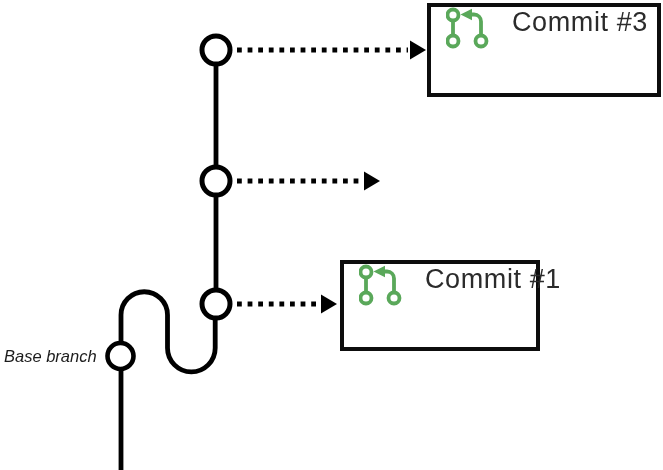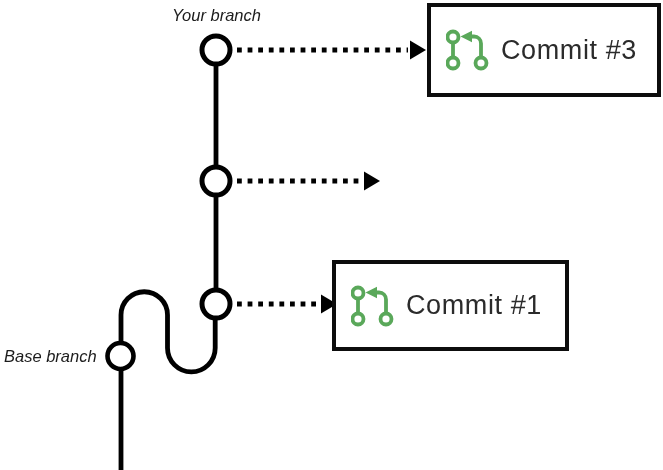--- a/index.html
+++ b/index.html
@@ -24,27 +24,26 @@
   .dotted { stroke: var(--line); stroke-width: 5; fill: none; stroke-dasharray: 4.8 5.8; }
   .node { fill: #ffffff; stroke: var(--line); stroke-width: 5; }
   .node-base { fill: #ffffff; stroke: var(--line); stroke-width: 4.6; }
   .arrowhead { fill: var(--line); }
 
   .card {
     position: absolute;
     background: #ffffff;
     border: 4px solid var(--border);
     display: flex;
-    align-items: center;
-    gap: 11px;
+    gap: 22px;
     padding-left: 15px;
   }
   .card-3 { left: 427px; top: 3px;   width: 234px; height: 94px; }
   .card-2 { left: 381px; top: 136px; width: 237px; height: 88px; }
-  .card-1 { left: 332px; top: 260px; width: 237px; height: 91px; }
+  .card-1 { left: 340px; top: 260px; width: 200px; height: 91px; }
 
   .card-label {
     font-size: 27px;
     font-weight: 400;
     letter-spacing: 0.6px;
     color: var(--text);
     white-space: nowrap;
   }
 
   .git-icon { width: 44px; height: 42px; flex: 0 0 auto; }
@@ -83,21 +82,20 @@
 
     <line class="dotted" x1="237" y1="304" x2="319" y2="304"></line>
     <polygon class="arrowhead" points="337,304 321,294.5 321,313.5"></polygon>
 
     <circle class="node" cx="216" cy="50" r="14"></circle>
     <circle class="node" cx="216" cy="181" r="14"></circle>
     <circle class="node" cx="216" cy="304" r="14"></circle>
     <circle class="node-base" cx="120.5" cy="356" r="13"></circle>
   </svg>
 
-  <div class="branch-label your-branch">Your branch</div>
   <div class="branch-label base-branch">Base branch</div>
 
   <div class="card card-3">
     <svg class="git-icon" viewBox="0 0 44 42">
       <circle class="stroke" cx="7" cy="8" r="5.5"></circle>
       <line class="stroke" x1="7" y1="13.5" x2="7" y2="28.5"></line>
       <circle class="stroke" cx="7" cy="34" r="5.5"></circle>
       <path class="stroke" d="M 25.5 7.5 H 28 C 32 7.5 35 10.5 35 14.5 V 28.5"></path>
       <circle class="stroke" cx="35" cy="34" r="5.5"></circle>
       <polygon class="solid" points="14.5,7.5 26,1.8 26,13.2"></polygon>

